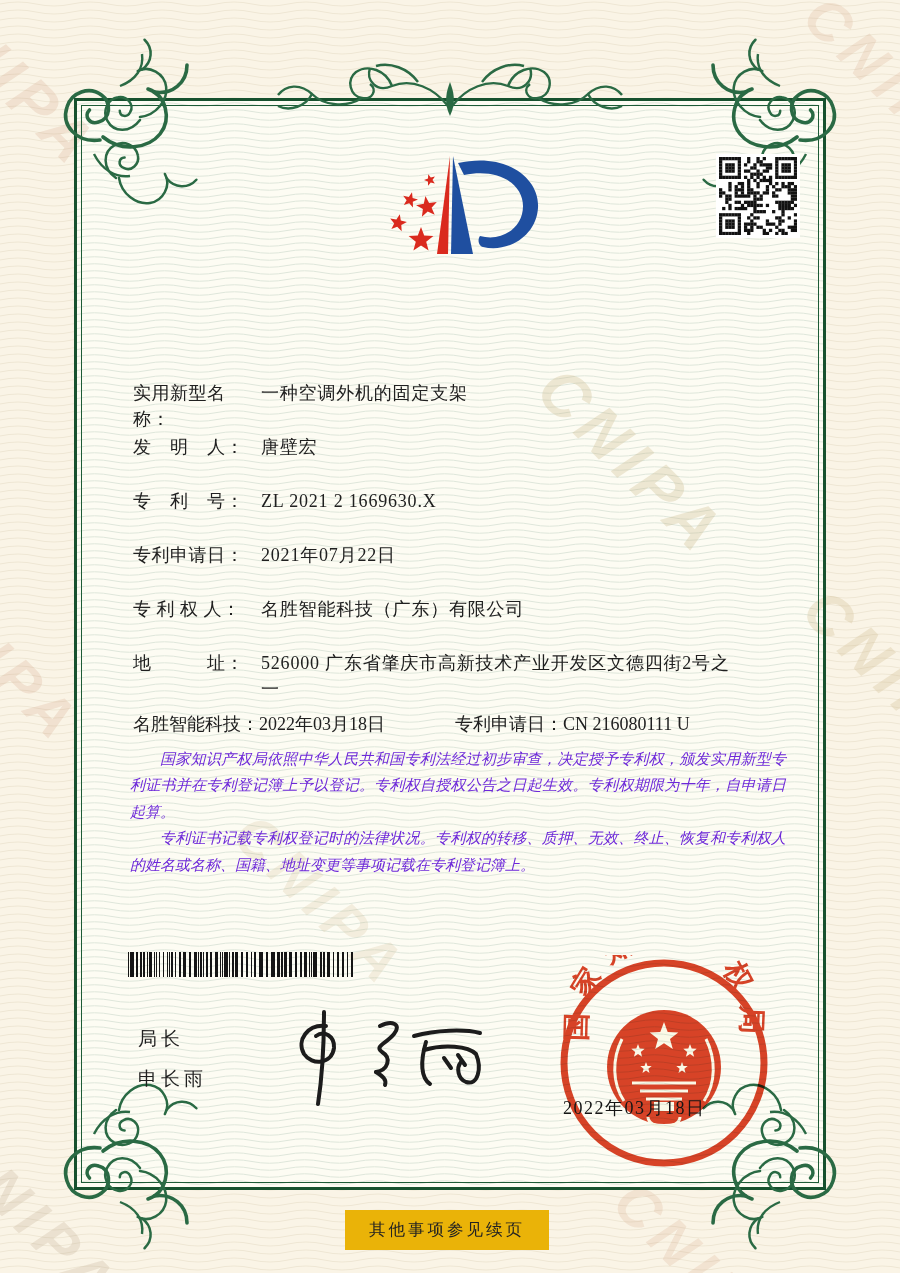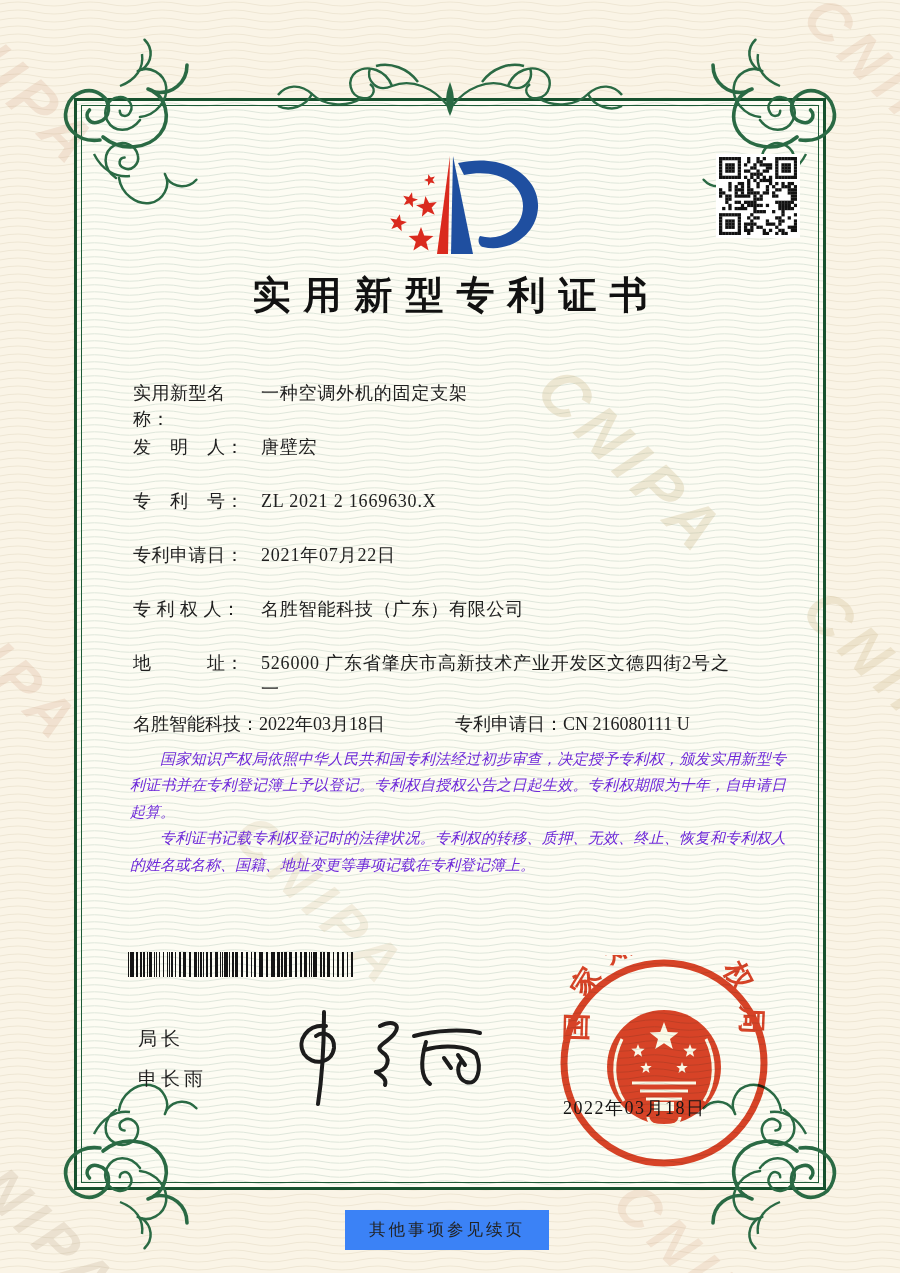--- a/index.html
+++ b/index.html
@@ -35,21 +35,21 @@
   .body-text p{margin:0;text-indent:2em;}
   .barcode{position:absolute;left:128px;top:952px;height:25px;display:flex;align-items:stretch;}
   .barcode i{display:block;height:100%;}
   .signoff-title{position:absolute;left:138px;top:1026px;font-size:19px;letter-spacing:4px;}
   .signoff-name{position:absolute;left:138px;top:1066px;font-size:19px;letter-spacing:4px;}
   .sig-svg{position:absolute;left:268px;top:1000px;}
   .seal-svg{position:absolute;left:556px;top:955px;mix-blend-mode:multiply;opacity:.95;}
   .seal-date{position:absolute;left:563px;top:1096px;font-size:18px;letter-spacing:1.5px;color:#151515;z-index:6;}
   .page-footer{position:absolute;left:77px;top:1151px;width:746px;text-align:center;font-size:15.5px;letter-spacing:2px;color:#2a2a2a;}
   .cont-note{
-    position:absolute;left:345px;top:1210px;background:#3b82f6;
+    position:absolute;left:345px;top:1210px;background:#eab308;
     padding:9px 24px;font-size:16.5px;letter-spacing:3px;color:#222;
   }
   .qr-wrap{position:absolute;left:716px;top:154px;background:#fff;padding:3px;}
 </style>
 </head>
 <body>
 
 <div class="page">
 
   <svg class="abs" width="900" height="1273" style="left:0;top:0;opacity:.5">
@@ -425,21 +425,20 @@
         <rect x="18.72" y="74.88" width="3.27" height="3.27" fill="#111"></rect>
         <rect x="28.08" y="74.88" width="3.27" height="3.27" fill="#111"></rect>
         <rect x="43.68" y="74.88" width="3.27" height="3.27" fill="#111"></rect>
         <rect x="46.80" y="74.88" width="3.27" height="3.27" fill="#111"></rect>
         <rect x="56.16" y="74.88" width="3.27" height="3.27" fill="#111"></rect>
         <rect x="62.40" y="74.88" width="3.27" height="3.27" fill="#111"></rect>
         <rect x="65.52" y="74.88" width="3.27" height="3.27" fill="#111"></rect>
       </svg>
   </div>
 
-  <div class="title">实用新型专利证书</div>
 
   <div class="field-row" style="top:434px">
     <span class="lbl">发　明　人：</span>
     <span class="val">唐壁宏</span>
   </div>
   <div class="field-row" style="top:380px">
     <span class="lbl">实用新型名称：</span>
     <span class="val">一种空调外机的固定支架</span>
   </div>
   <div class="field-row" style="top:488px">

